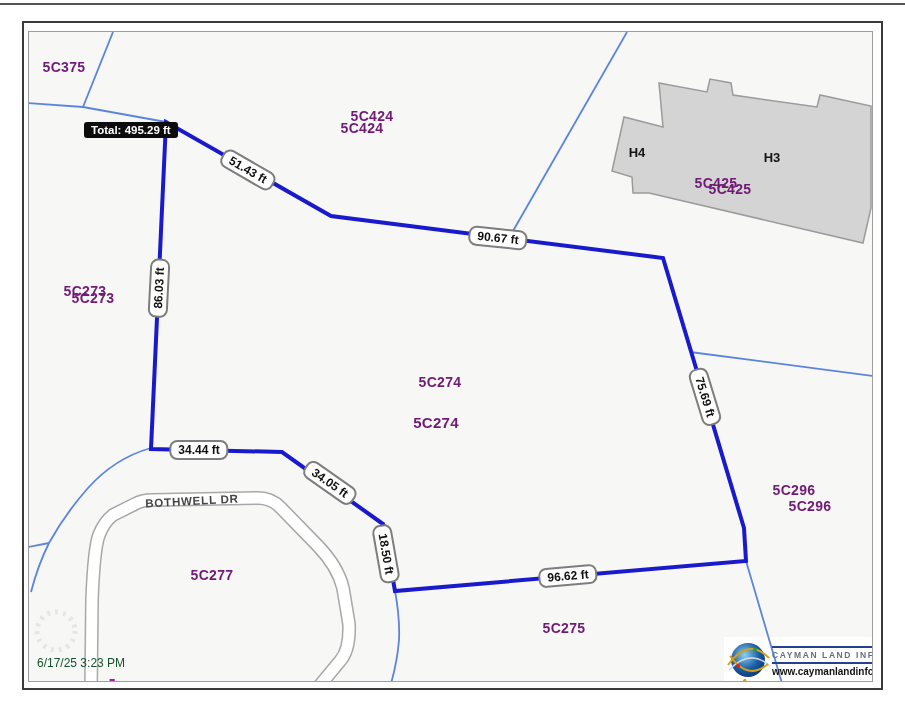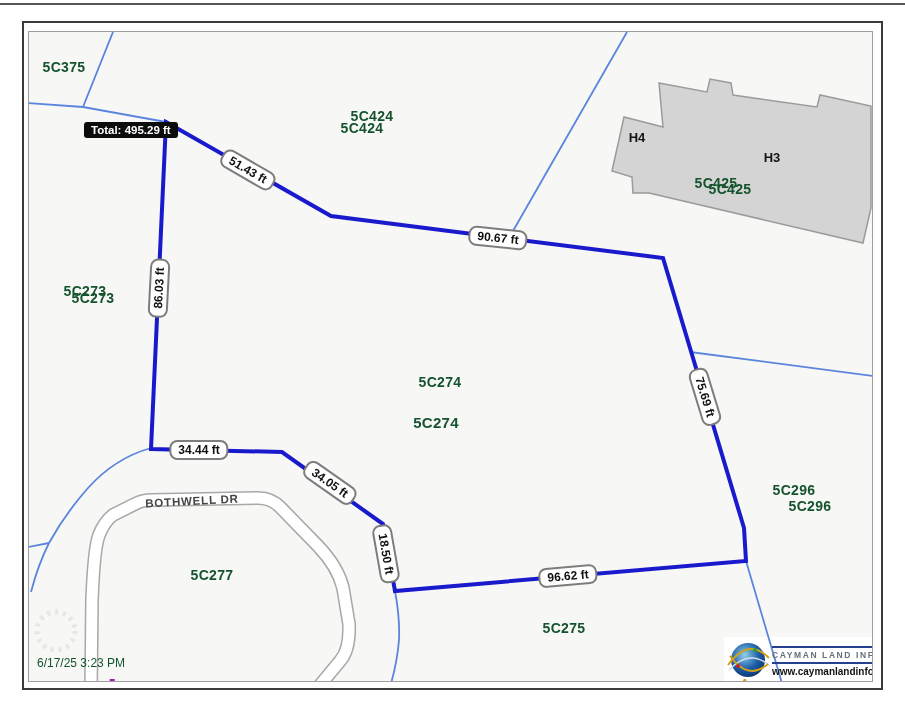--- a/index.html
+++ b/index.html
@@ -14,21 +14,21 @@
   }
   .map-frame{
     position:absolute;left:28px;top:31px;width:845px;height:651px;
     border:1px solid #9e9e9e;box-sizing:border-box;background:#f7f7f6;overflow:hidden;
   }
   .map-canvas{position:absolute;left:-29px;top:-32px;width:905px;height:710px;}
   .map-svg{position:absolute;left:0;top:0;}
 
   .plabel{
     position:absolute;transform:translate(-50%,-50%);
-    color:#14532d;font-weight:bold;font-size:14px;white-space:nowrap;letter-spacing:.3px;
+    color:#701a75;font-weight:bold;font-size:14px;white-space:nowrap;letter-spacing:.3px;
   }
   .plabel.lg{font-size:15px;}
   .blabel{
     position:absolute;transform:translate(-50%,-50%);
     color:#141414;font-weight:bold;font-size:13px;white-space:nowrap;
   }
   .mlabel{
     position:absolute;transform-origin:center;
     background:#ffffff;border:2px solid #7d7d7d;border-radius:8px;
     padding:1px 7px;font-size:12px;font-weight:bold;color:#111;white-space:nowrap;
@@ -101,21 +101,21 @@
     <div class="plabel" style="left:730px;top:189px">5C425</div>
     <div class="plabel" style="left:85px;top:291px">5C273</div>
     <div class="plabel" style="left:93px;top:298px">5C273</div>
     <div class="plabel" style="left:440px;top:382px">5C274</div>
     <div class="plabel lg" style="left:436px;top:422px">5C274</div>
     <div class="plabel" style="left:794px;top:490px">5C296</div>
     <div class="plabel" style="left:810px;top:506px">5C296</div>
     <div class="plabel" style="left:212px;top:575px">5C277</div>
     <div class="plabel" style="left:564px;top:628px">5C275</div>
 
-    <div class="blabel" style="left:637px;top:137px">H4</div>
+    <div class="blabel" style="left:637px;top:152px">H4</div>
     <div class="blabel" style="left:772px;top:157px">H3</div>
 
     <div class="street" style="left:192px;top:501px">BOTHWELL DR</div>
 
     <div class="mlabel" style="left:248px;top:170px;transform:translate(-50%,-50%) rotate(30deg)">51.43 ft</div>
     <div class="mlabel" style="left:498px;top:238px;transform:translate(-50%,-50%) rotate(6deg)">90.67 ft</div>
     <div class="mlabel" style="left:705px;top:397px;transform:translate(-50%,-50%) rotate(73deg)">75.69 ft</div>
     <div class="mlabel" style="left:568px;top:576px;transform:translate(-50%,-50%) rotate(-5deg)">96.62 ft</div>
     <div class="mlabel" style="left:386px;top:554px;transform:translate(-50%,-50%) rotate(80deg)">18.50 ft</div>
     <div class="mlabel" style="left:330px;top:483px;transform:translate(-50%,-50%) rotate(35deg)">34.05 ft</div>

